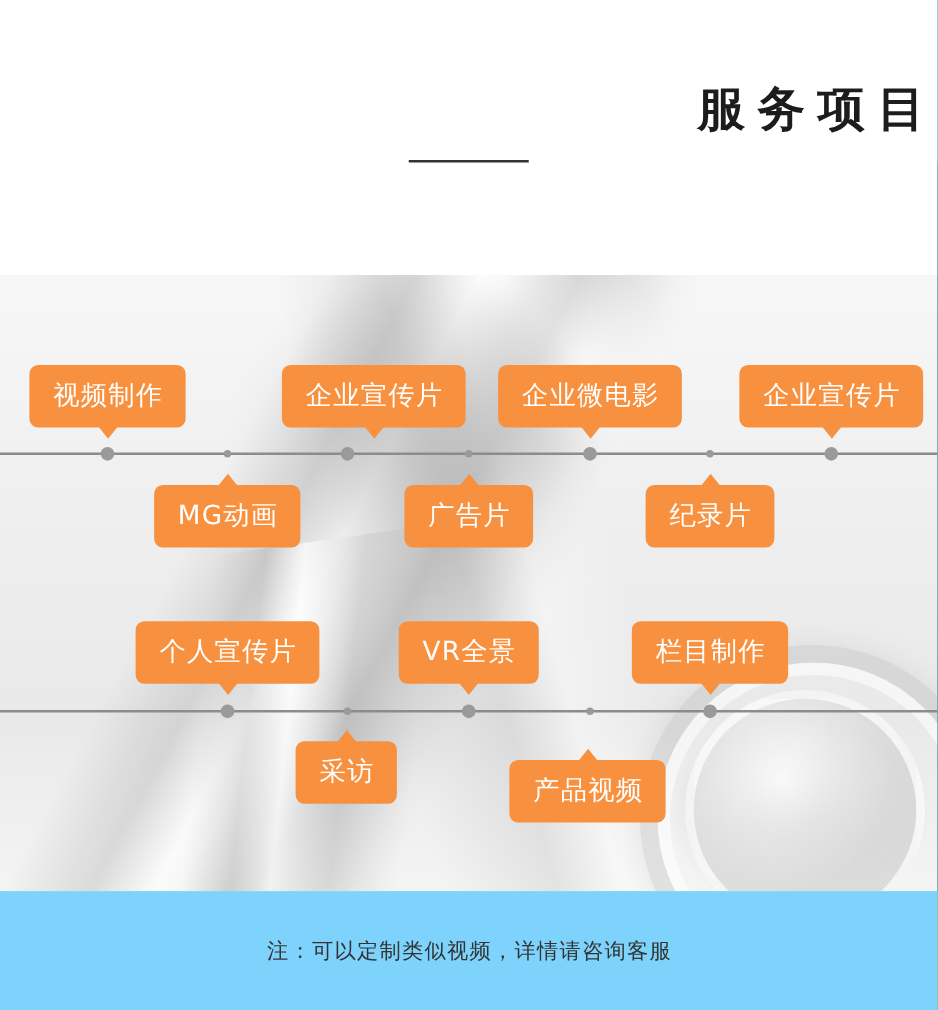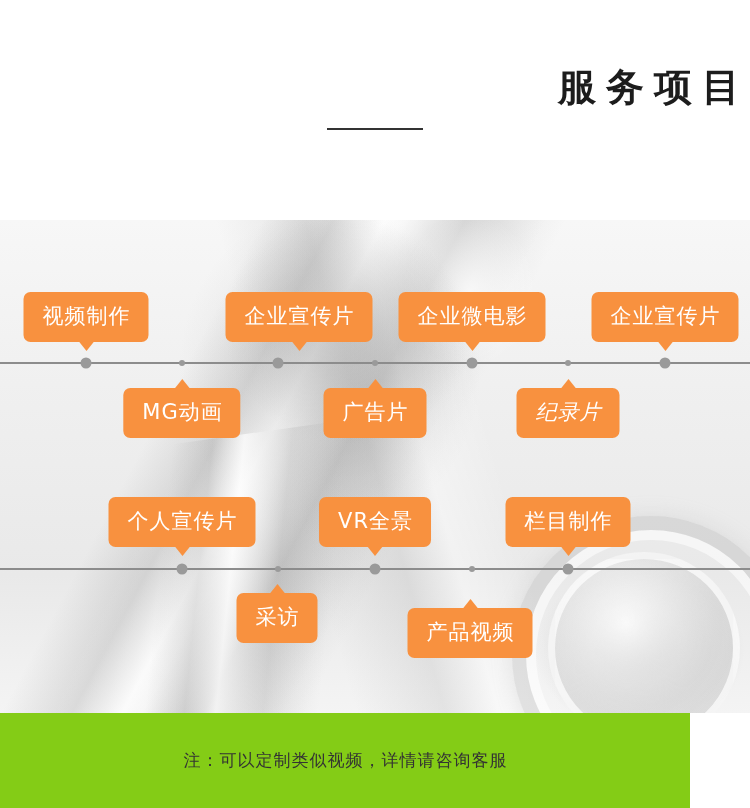--- a/index.html
+++ b/index.html
@@ -154,23 +154,23 @@
   .tag.up::after {
     top: -9px;
     border-bottom: 10px solid #f8913f;
   }
 
   
   .footer {
     position: absolute;
     left: 0;
     top: 713px;
-    width: 690px;
+    width: 750px;
     height: 95px;
-    background: #84cc16;
+    background: #7dd3fc;
     display: flex;
     align-items: center;
     justify-content: center;
   }
   .footer-note {
     font-size: 17px;
     color: #333333;
     letter-spacing: 1px;
     text-indent: 1px;
     font-family: "DejaVu Sans", "Liberation Sans", sans-serif;
@@ -205,21 +205,21 @@
       <div class="dot small" style="left: 278px; top: 349px;"></div>
       <div class="dot big" style="left: 375px; top: 349px;"></div>
       <div class="dot small" style="left: 472px; top: 349px;"></div>
       <div class="dot big" style="left: 568px; top: 349px;"></div>
       <div class="tag down" style="left: 86px; top: 72px;">视频制作</div>
       <div class="tag down" style="left: 278px; top: 72px; margin-left: 21px;">企业宣传片</div>
       <div class="tag down" style="left: 472px; top: 72px;">企业微电影</div>
       <div class="tag down" style="left: 665px; top: 72px;">企业宣传片</div>
       <div class="tag up" style="left: 182px; top: 168px;">MG动画</div>
       <div class="tag up" style="left: 375px; top: 168px;">广告片</div>
-      <div class="tag up" style="left: 568px; top: 168px; font-style: italic;">纪录片</div>
+      <div class="tag up" style="left: 568px; top: 168px;">纪录片</div>
       <div class="tag down" style="left: 182px; top: 277px;">个人宣传片</div>
       <div class="tag down" style="left: 375px; top: 277px;">VR全景</div>
       <div class="tag down" style="left: 568px; top: 277px;">栏目制作</div>
       <div class="tag up" style="left: 277px; top: 373px;">采访</div>
       <div class="tag up" style="left: 470px; top: 388px;">产品视频</div>
     </div>
 </div>
 
 <div class="footer">
   <div class="footer-note">注：可以定制类似视频，详情请咨询客服</div>

